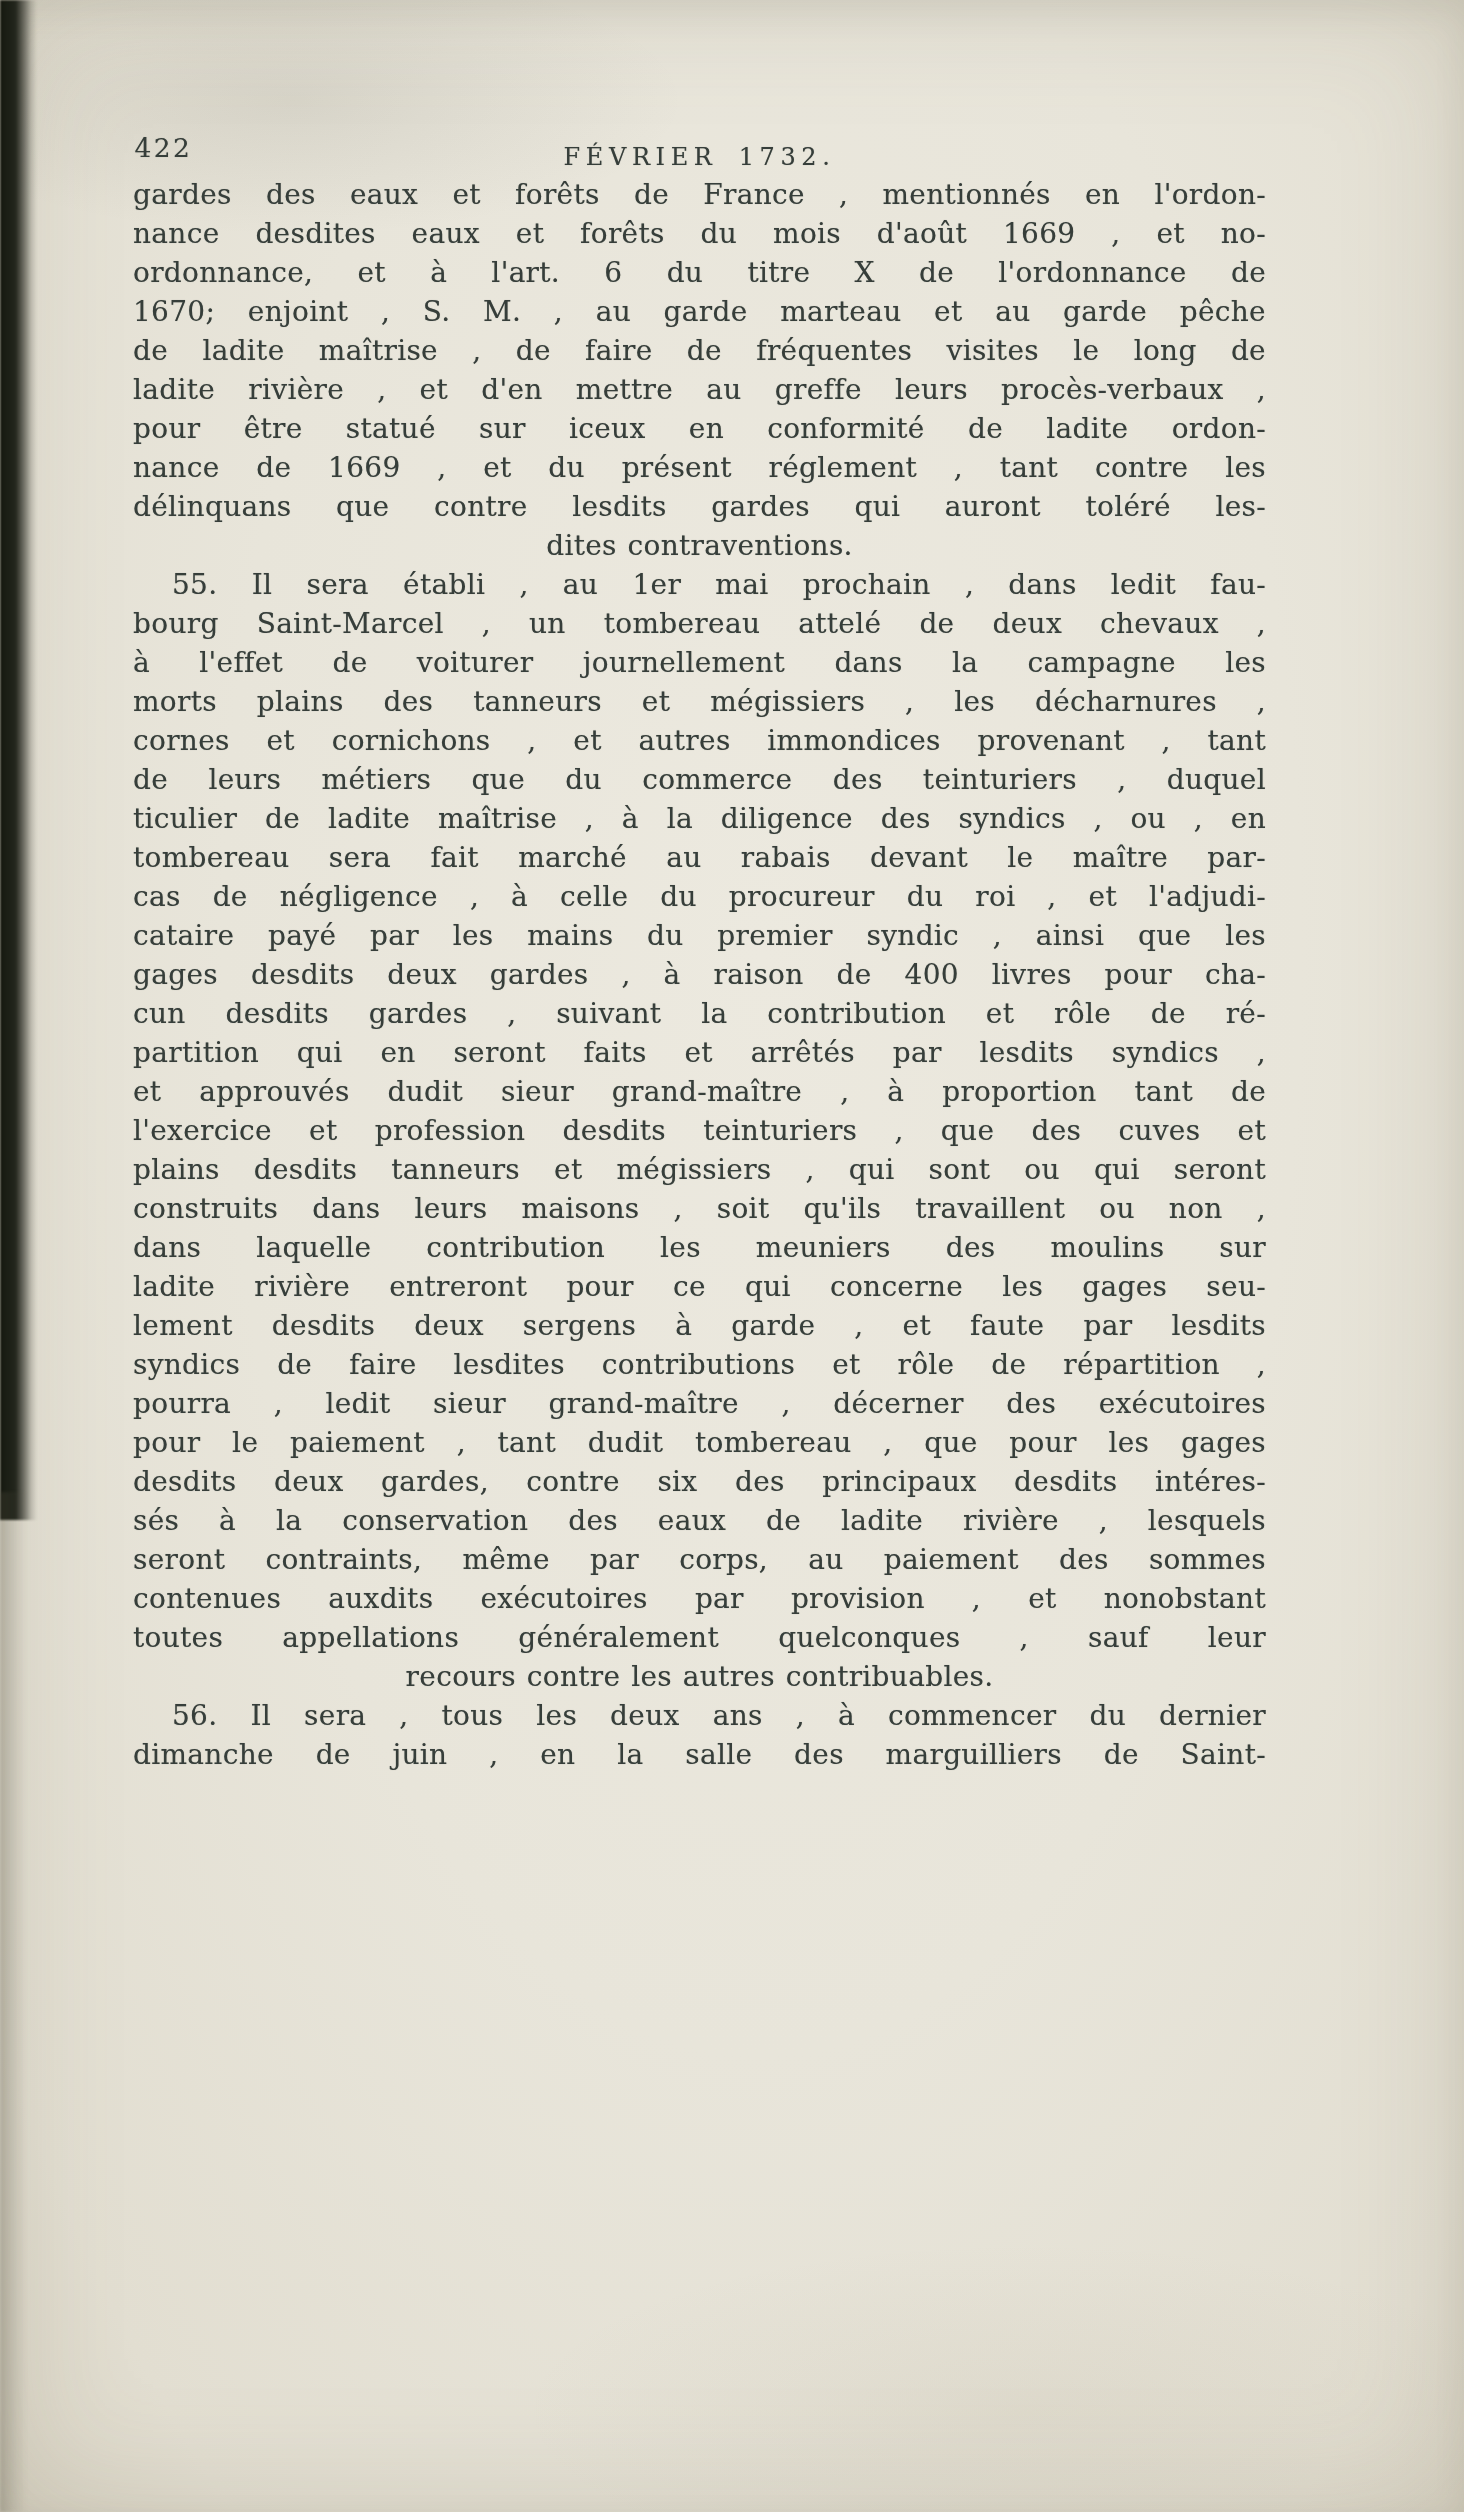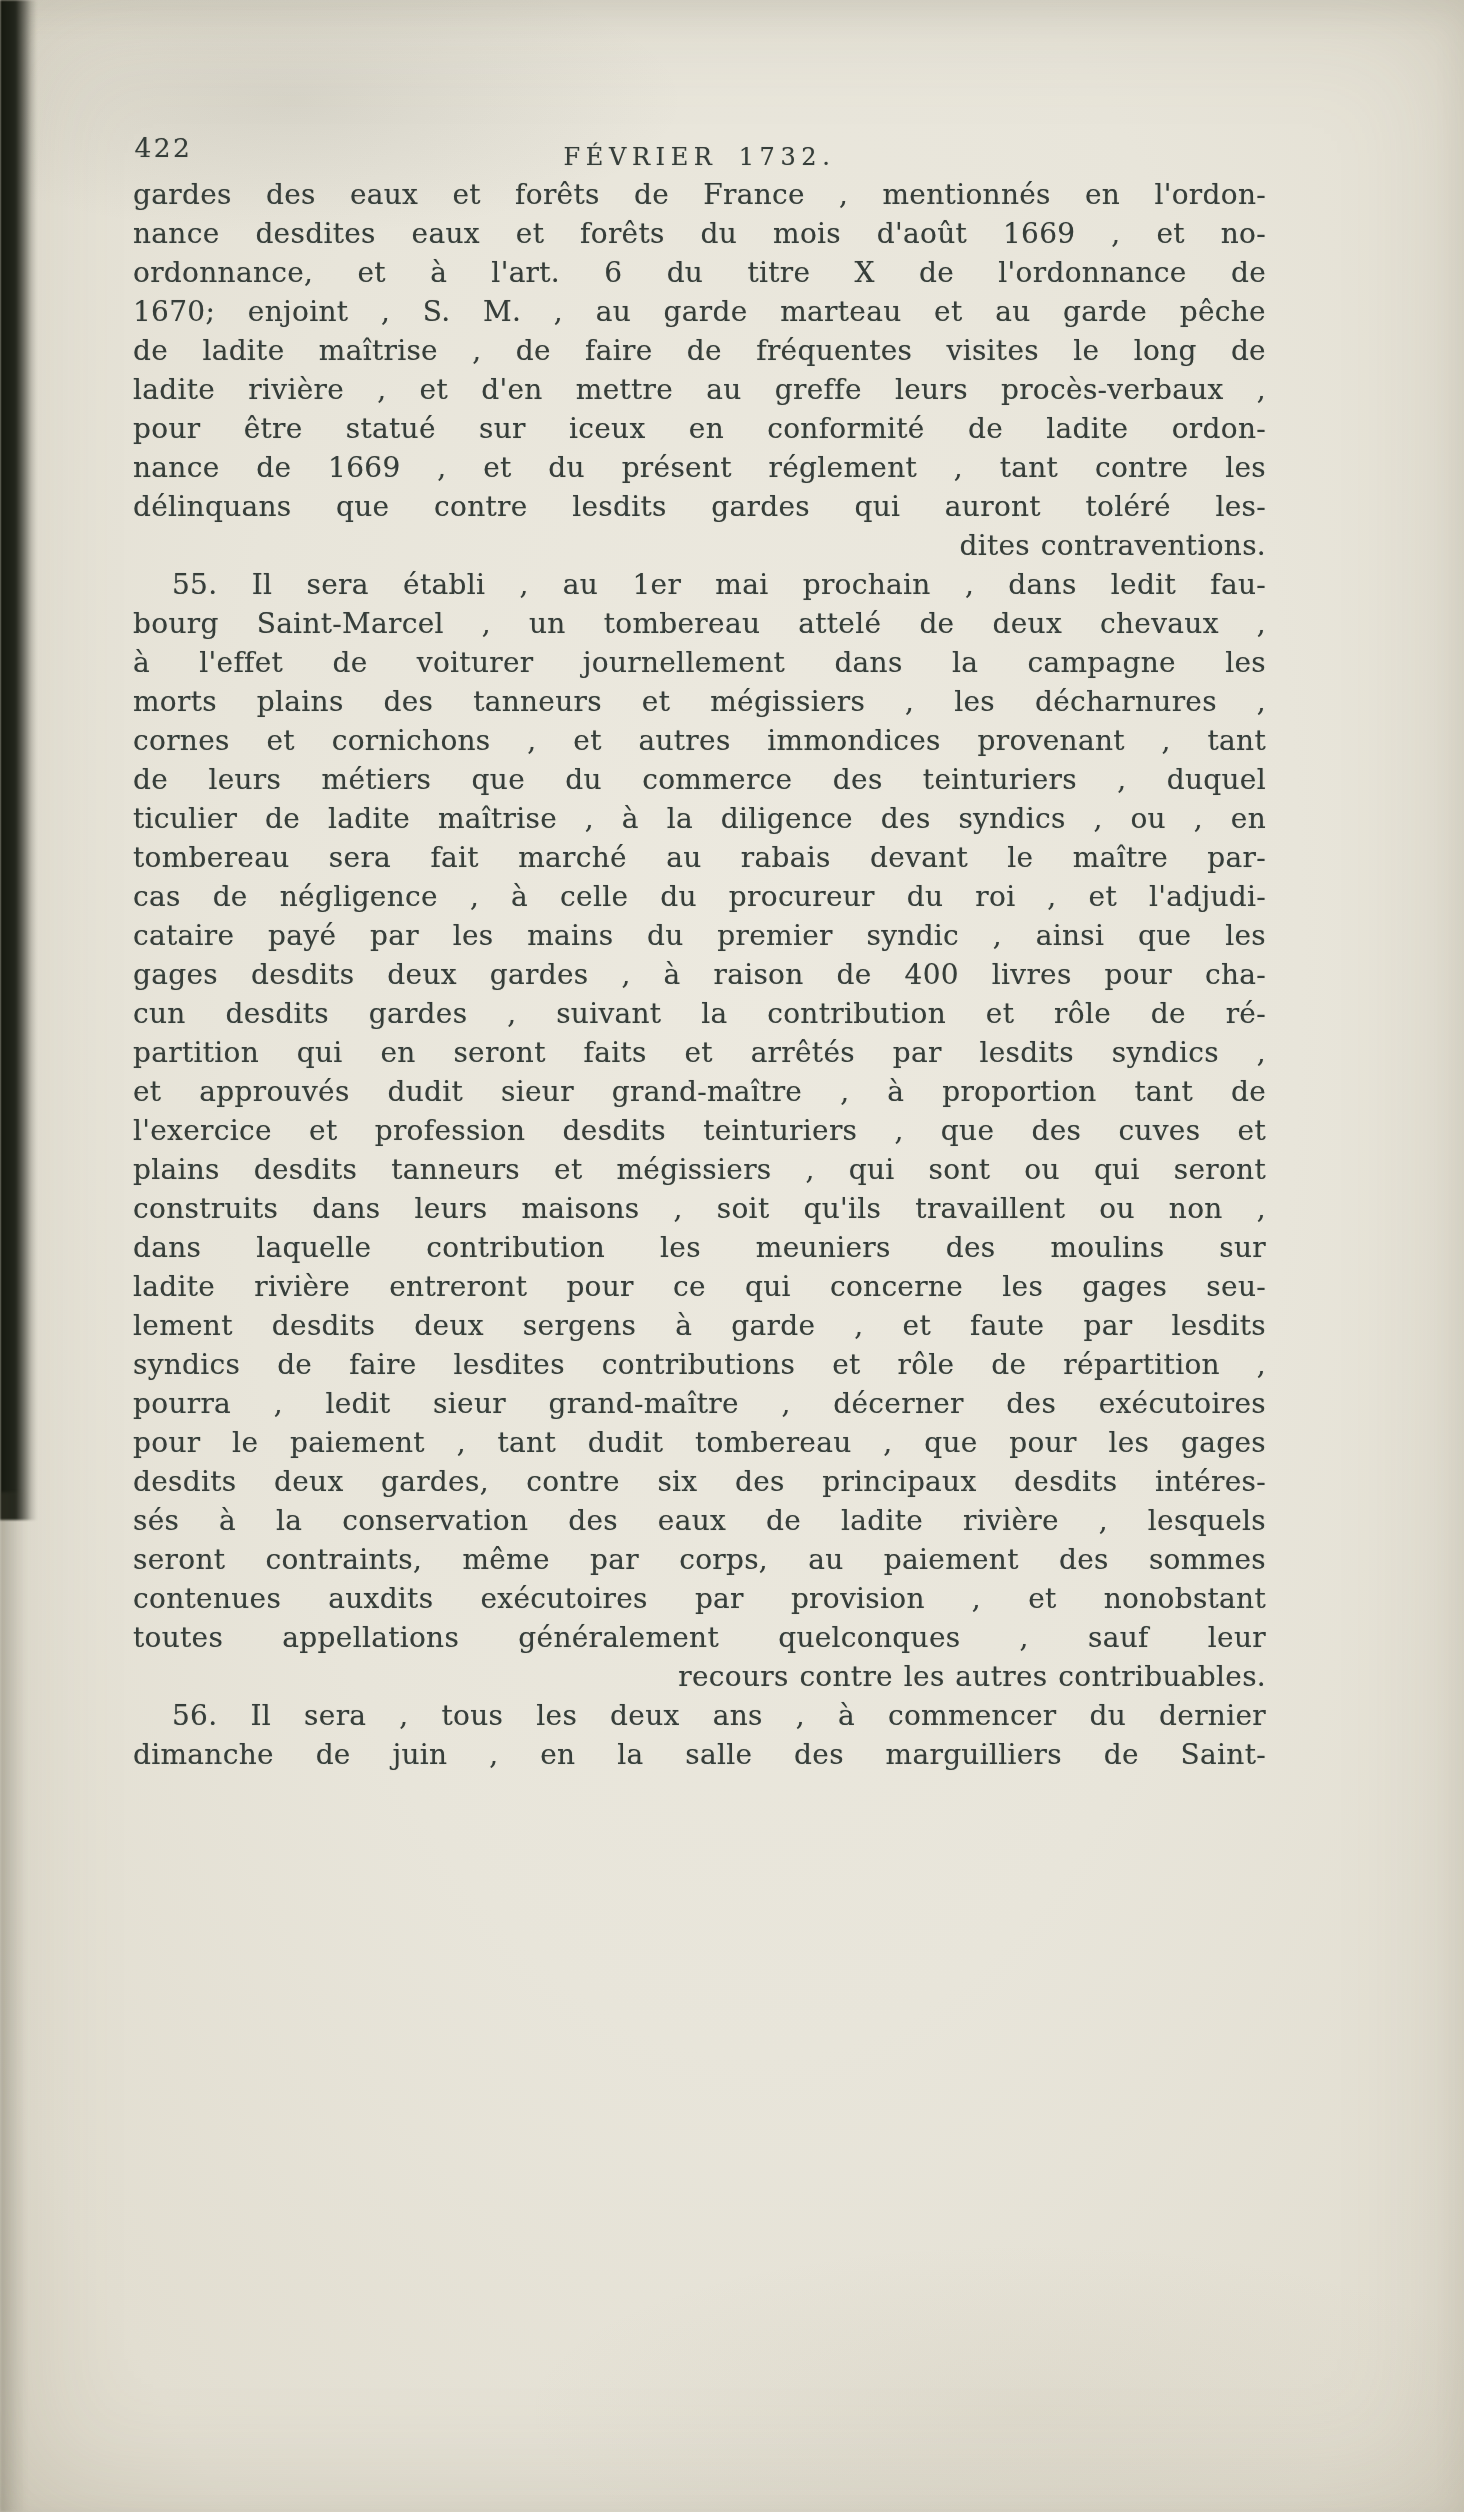--- a/index.html
+++ b/index.html
@@ -97,21 +97,21 @@
     overflow: hidden;
     text-shadow: 0 0 0.8px rgba(54, 62, 58, 0.42);
   }
   .line::after {
     content: "";
     display: inline-block;
     width: 100%;
     height: 0;
   }
   .line.last {
-    text-align: right;
+    text-align: center;
   }
   .line.last::after {
     content: none;
   }
   .line.indent {
     text-indent: 39px;
   }
 </style>
 </head>
 <body>

